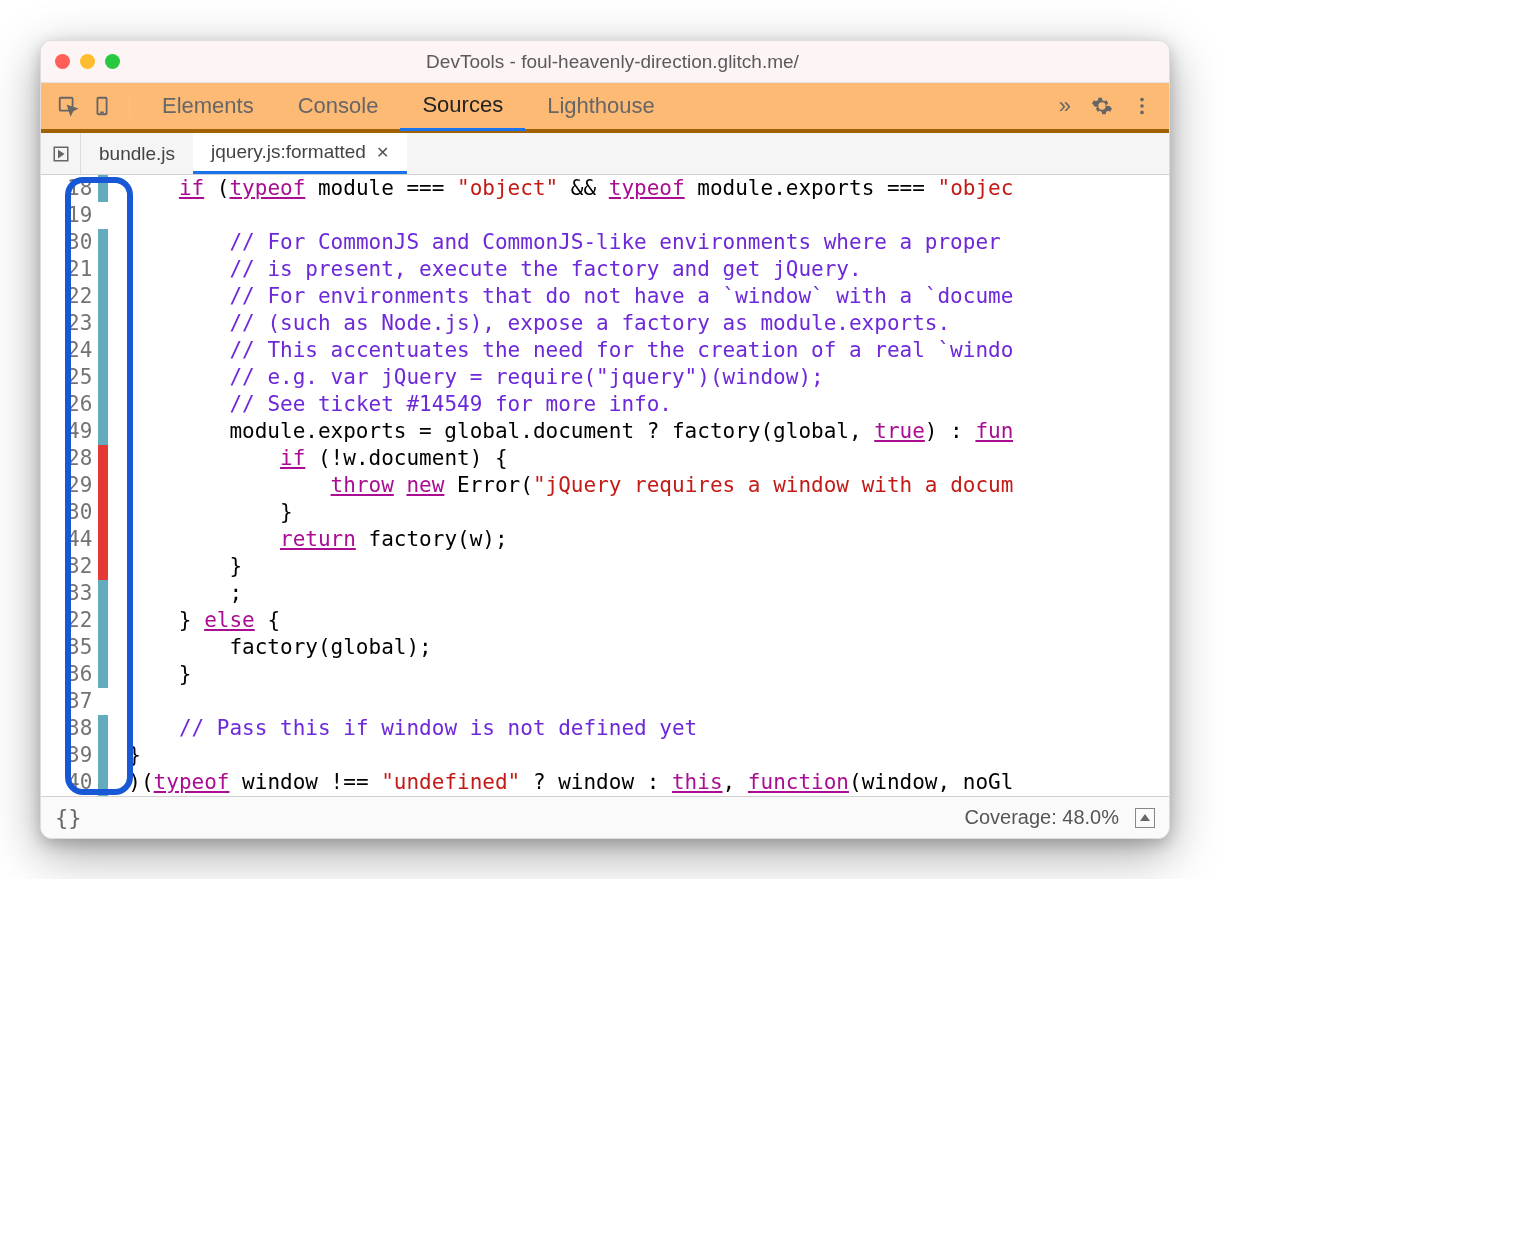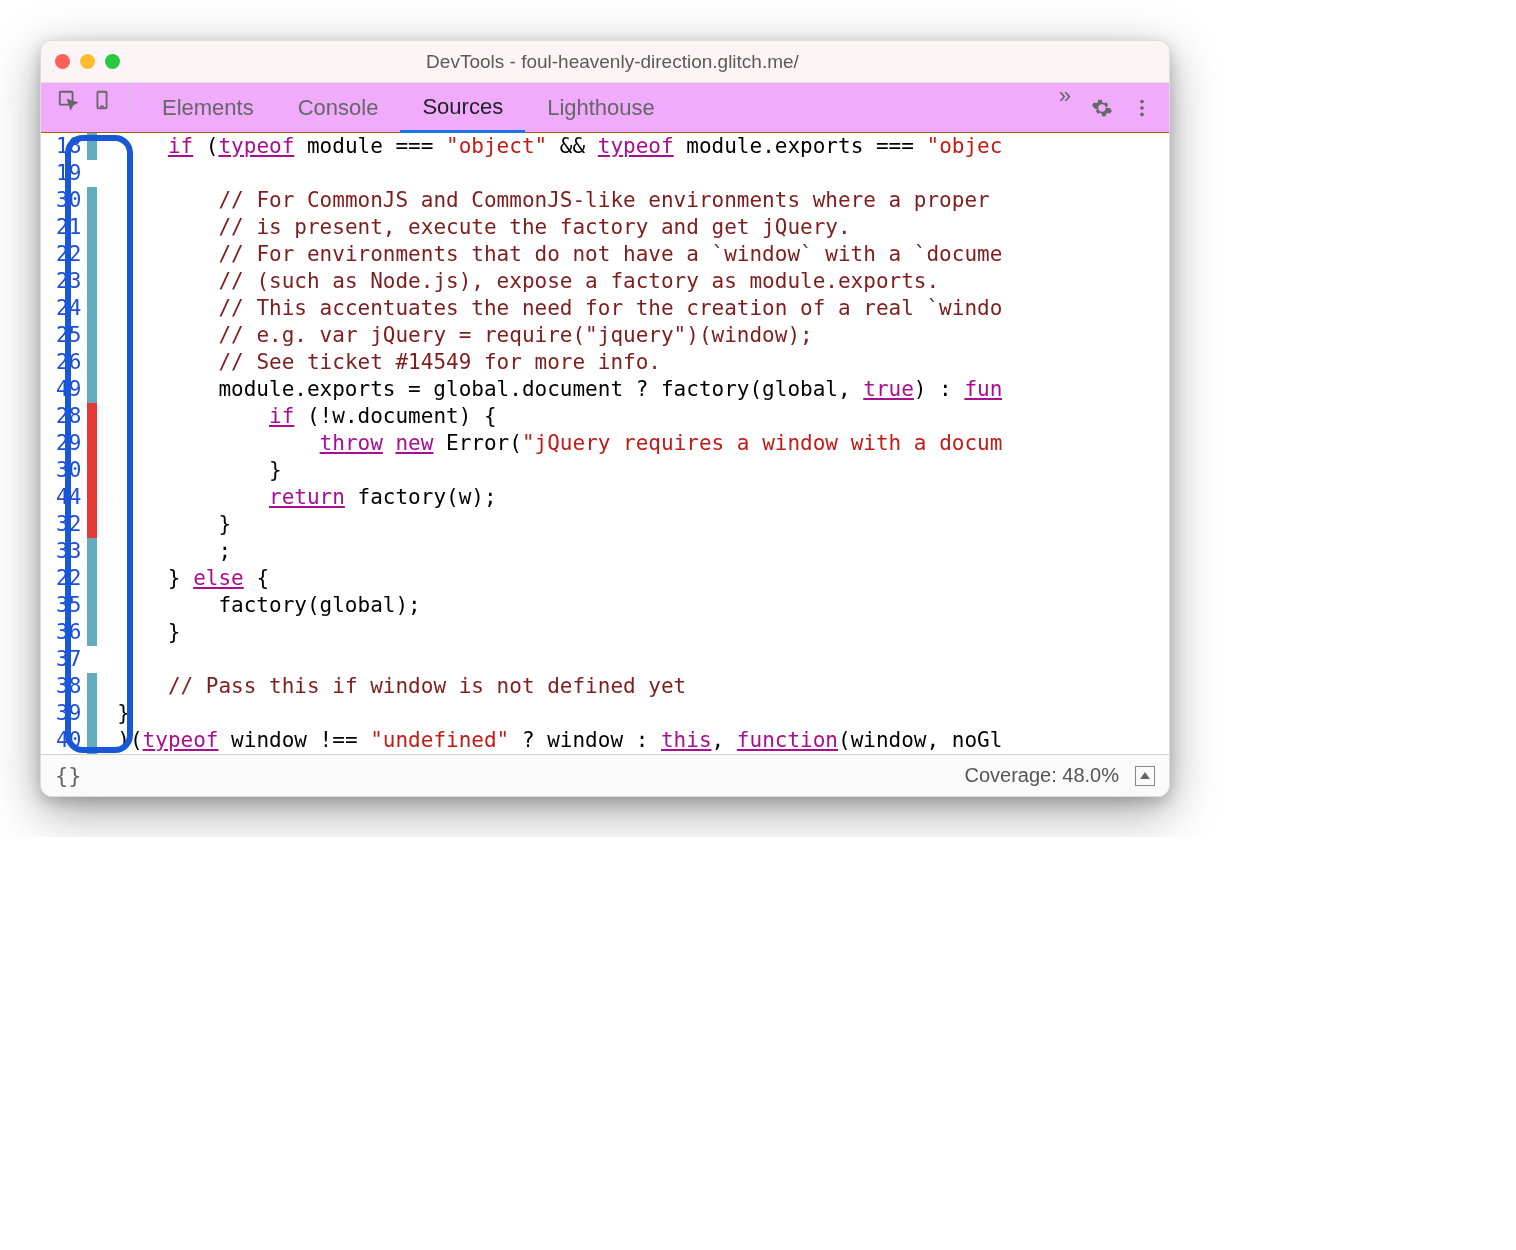--- a/index.html
+++ b/index.html
@@ -26,23 +26,24 @@
 }
 .traffic-lights { display: flex; gap: 10px; }
 .dot { width: 15px; height: 15px; border-radius: 50%; }
 .dot.red { background: #ff5f57; }
 .dot.yellow { background: #febc2e; }
 .dot.green { background: #28c840; }
 .title { flex: 1; text-align: center; font-size: 19px; color: #5a5a5a; font-weight: 400; margin-right: 50px; }
 .toolbar {
   height: 50px;
   display: flex;
+  align-items: center;
   padding: 0 10px;
-  border-bottom: 1px solid #a16207;
-  background: #f0abfc;
+  border-bottom: 4px solid #a16207;
+  background: #fdba74;
   color: #666;
   font-size: 22px;
 }
 .toolbar .icon-btn { width: 34px; height: 34px; display: flex; align-items: center; justify-content: center; cursor: pointer; }
 .toolbar .sep { width: 1px; height: 26px; background: #ccc; margin: 0 10px; }
 .tabs { display: flex; gap: 0; flex: 1; }
 .tab { padding: 0 22px; height: 50px; display: flex; align-items: center; font-size: 22px; color: #666; cursor: pointer; }
 .tab.active { color: #222; border-bottom: 3px solid #1a73e8; }
 .more { font-size: 22px; padding: 0 14px; cursor: pointer; }
 .right-icons { display: flex; align-items: center; gap: 6px; margin-left: auto; }
@@ -64,40 +65,40 @@
   display: flex;
   font-family: Menlo, Monaco, Consolas, monospace;
   font-size: 21px;
   line-height: 27px;
   background: #fff;
   height: 621px;
   overflow: hidden;
   position: relative;
 }
 .gutter { display: flex; }
-.linenums { text-align: left; color: #1d4ed8; padding: 0 6px 0 15px; user-select: none; }
+.linenums { text-align: left; color: #737373; padding: 0 6px 0 26px; user-select: none; }
 .coverage { width: 10px; }
 .covbar { width: 10px; height: 27px; }
 .covbar.cyan { background: #63acbe; }
 .covbar.red { background: #e53935; }
 .covbar.none { background: transparent; }
 .highlight-box {
   position: absolute;
   left: 24px;
   top: 2px;
   width: 68px;
   height: 618px;
   border: 6px solid #1858d6;
   border-radius: 18px;
   pointer-events: none;
 }
 .code { padding-left: 20px; white-space: pre; color: #000; overflow: hidden; }
 .kw { color: #aa0d91; text-decoration: underline; }
 .str { color: #c41a16; }
-.cmt { color: #7f1d1d; }
+.cmt { color: #6d28d9; }
 .statusbar {
   height: 42px;
   border-top: 1px solid #d0d0d0;
   display: flex;
   align-items: center;
   padding: 0 14px;
   font-size: 20px;
   color: #555;
   background: #fafafa;
 }
@@ -150,20 +151,37 @@
       <div class="dots">
         <svg width="22" height="22" viewBox="0 0 24 24" fill="#666">
             <circle cx="12" cy="5" r="2"></circle>
             <circle cx="12" cy="12" r="2"></circle>
             <circle cx="12" cy="19" r="2"></circle>
           </svg>
       </div>
     </div>
   </div>
 
+  <div class="filetabs">
+    <div class="ft-play">
+      <svg width="18" height="18" viewBox="0 0 24 24" fill="none" stroke="#666" stroke-width="2">
+          <rect x="3" y="3" width="18" height="18"></rect>
+          <path d="M9 8 L15 12 L9 16 Z" fill="#666"></path>
+        </svg>
+    </div>
+    <div id="file-tabs-container" style="display:flex;height:100%">
+        <div class="file-tab">
+          <span>bundle.js</span>
+        </div>
+        <div class="file-tab active">
+          <span>jquery.js:formatted</span>
+          <span class="close-x">✕</span>
+        </div>
+      </div>
+  </div>
 
   <div class="editor">
     <div class="gutter">
       <div class="linenums" id="linenums">
           <div>18</div>
           <div>19</div>
           <div>30</div>
           <div>21</div>
           <div>22</div>
           <div>23</div>

